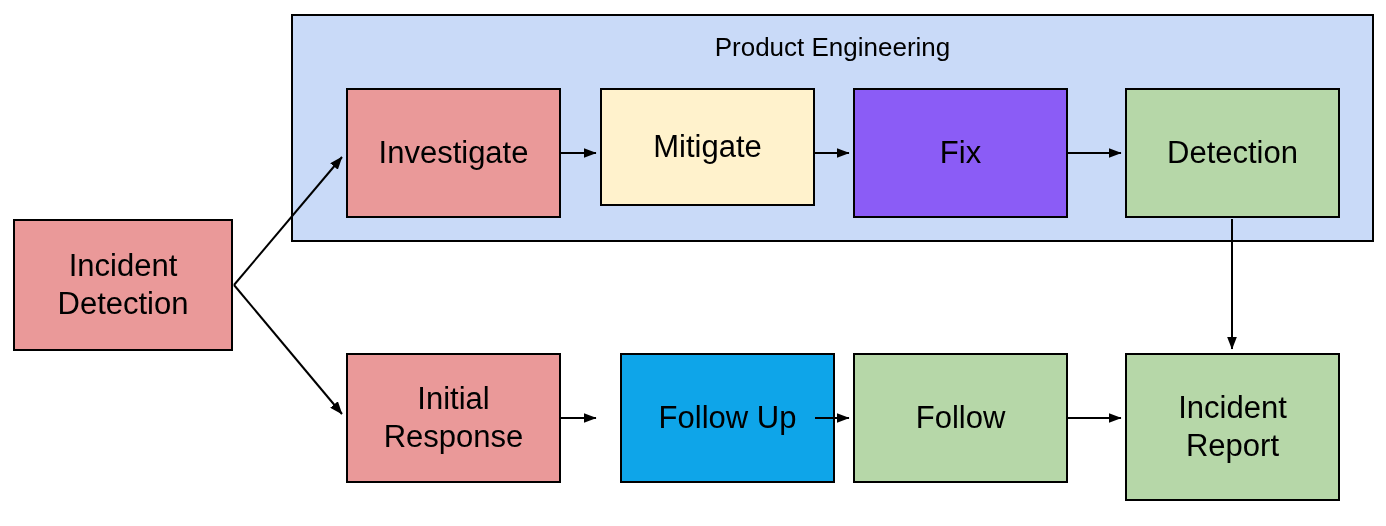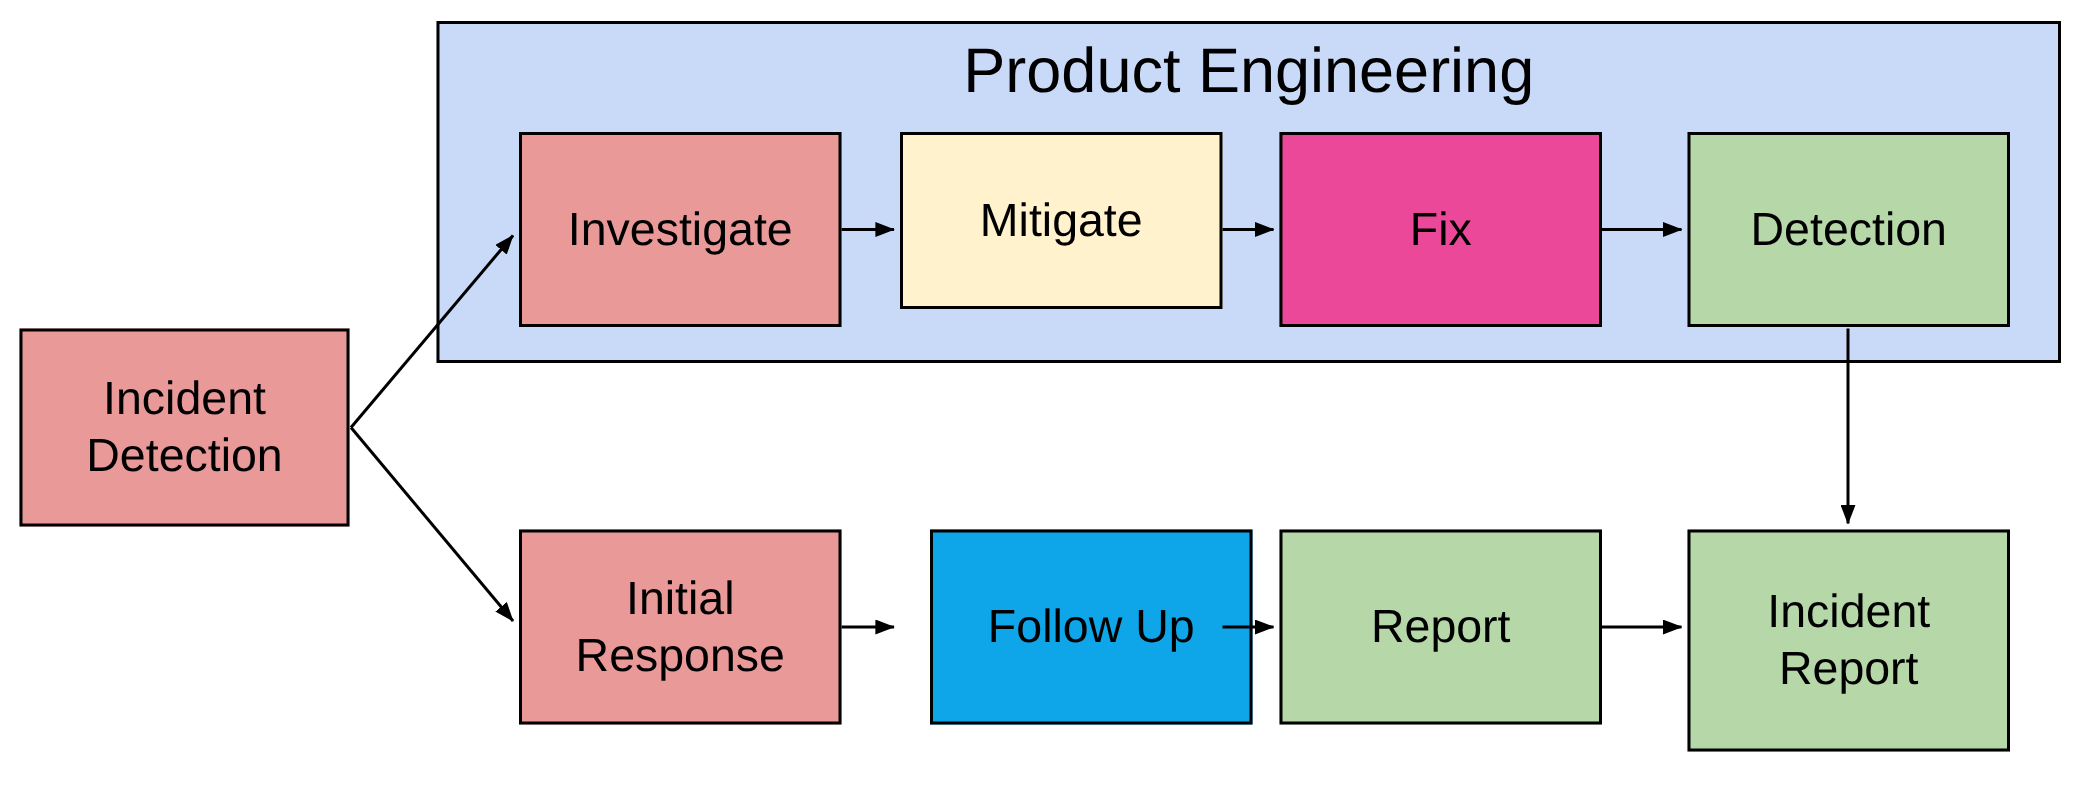--- a/index.html
+++ b/index.html
@@ -20,21 +20,21 @@
     position: absolute;
     border: 2px solid #000000;
     box-sizing: border-box;
   }
   .lane-title {
     position: absolute;
     left: 0;
     top: 12px;
     width: 100%;
     text-align: center;
-    font-size: 42px;
+    font-size: 26px;
     line-height: 38px;
     color: #000000;
   }
   .node {
     position: absolute;
     border: 2px solid #000000;
     box-sizing: border-box;
     display: flex;
     align-items: center;
     justify-content: center;
@@ -79,26 +79,26 @@
 
   <div class="lane" id="lane-pe" style="background-color: rgb(201, 218, 248);">
     <div class="lane-title">Product Engineering</div>
   </div>
 
 
   <div class="node" id="node-start" style="background-color: rgb(234, 153, 153);">Incident Detection</div>
 
   <div class="node" id="node-investigate" style="background-color: rgb(234, 153, 153);">Investigate</div>
   <div class="node" id="node-mitigate" style="background-color: rgb(255, 242, 204);">Mitigate</div>
-  <div class="node" id="node-fix" style="background-color: #ec4899;">Fix</div>
+  <div class="node" id="node-fix" style="background-color: #8b5cf6;">Fix</div>
   <div class="node" id="node-postmortem" style="background-color: rgb(182, 215, 168);">Detection</div>
 
   <div class="node" id="node-initial-response" style="background-color: rgb(234, 153, 153);">Initial Response</div>
   <div class="node" id="node-follow-up" style="background-color: #0ea5e9; margin-left: 20px;">Follow Up</div>
-  <div class="node" id="node-close" style="background-color: rgb(182, 215, 168);">Report</div>
+  <div class="node" id="node-close" style="background-color: rgb(182, 215, 168);">Follow</div>
   <div class="node" id="node-incident-report" style="background-color: rgb(182, 215, 168);">Incident Report</div>
 
   <svg class="edges" viewBox="0 0 1386 526" xmlns="http://www.w3.org/2000/svg">
     <defs>
       <marker id="arrow" markerWidth="6.5" markerHeight="5" refX="6.2" refY="2.5" orient="auto" markerUnits="strokeWidth">
         <path d="M0,0 L6.5,2.5 L0,5 Z" fill="#000000"></path>
       </marker>
     </defs>
     <line x1="234" y1="285" x2="342" y2="157" marker-end="url(#arrow)"></line>
     <line x1="234" y1="285" x2="342" y2="414" marker-end="url(#arrow)"></line>

